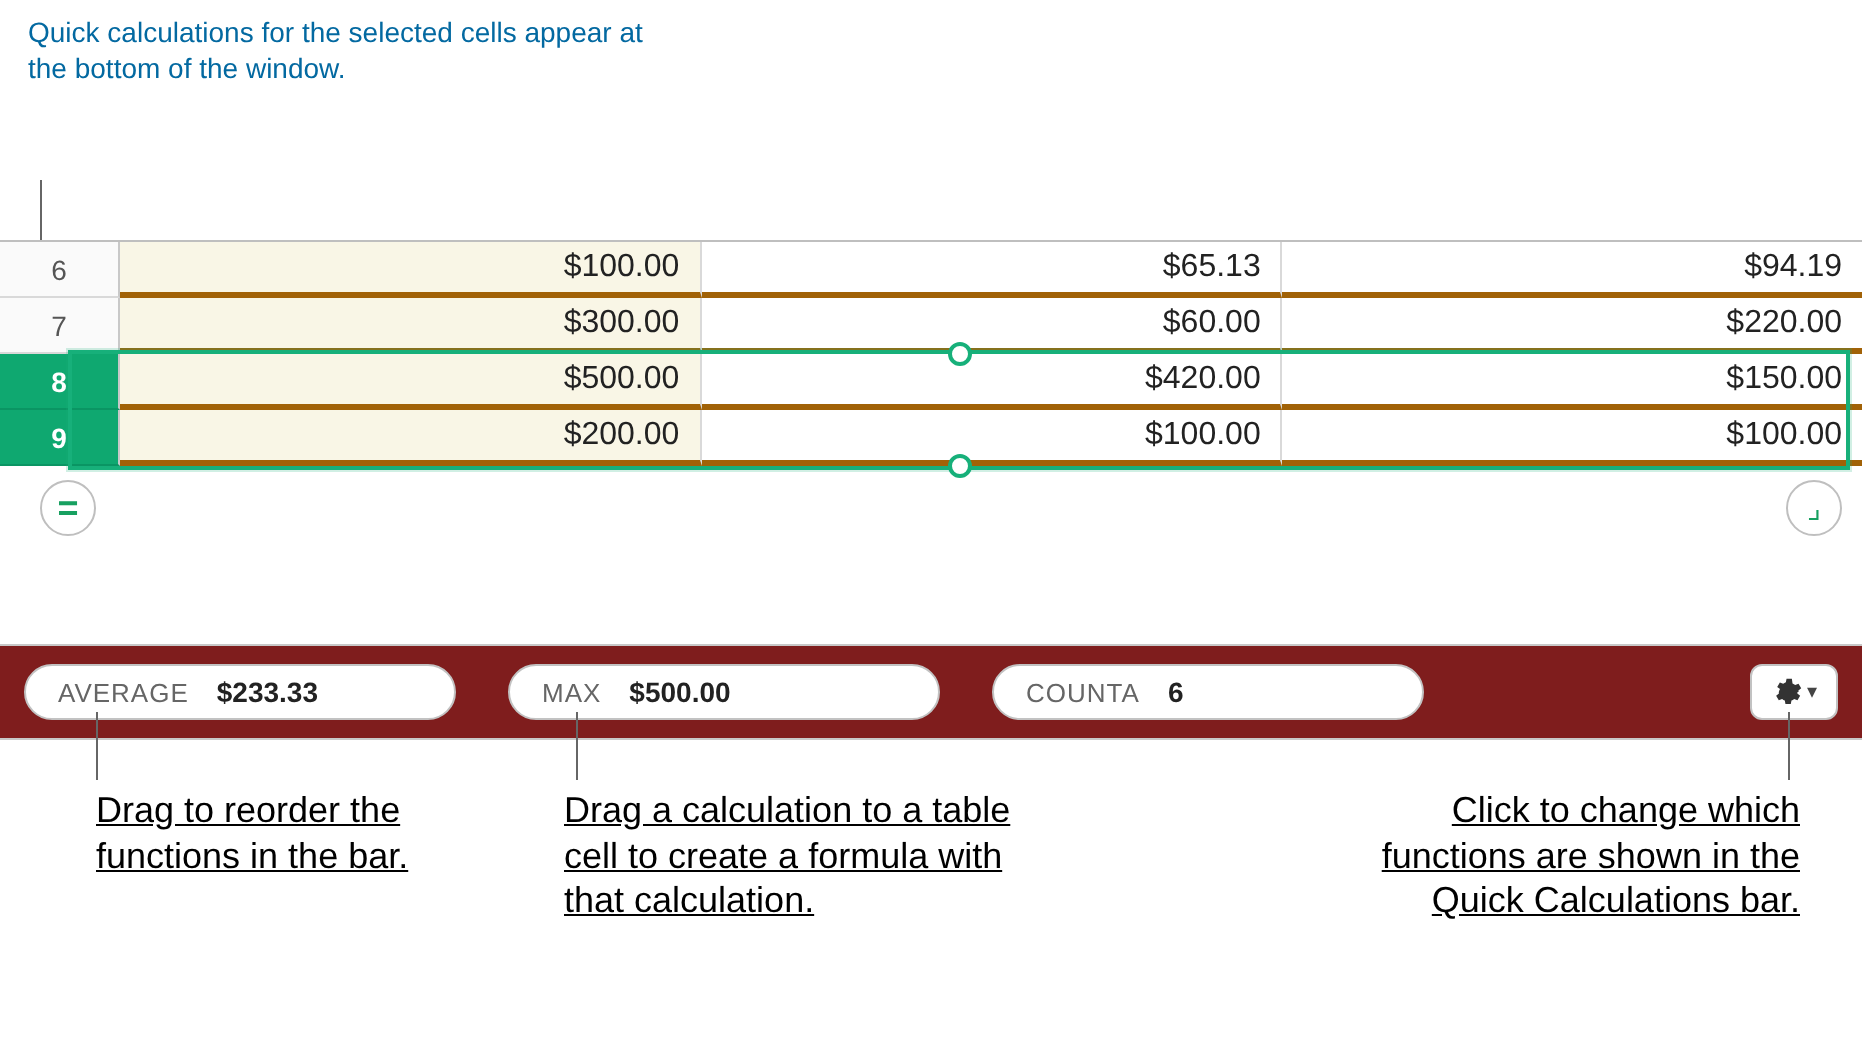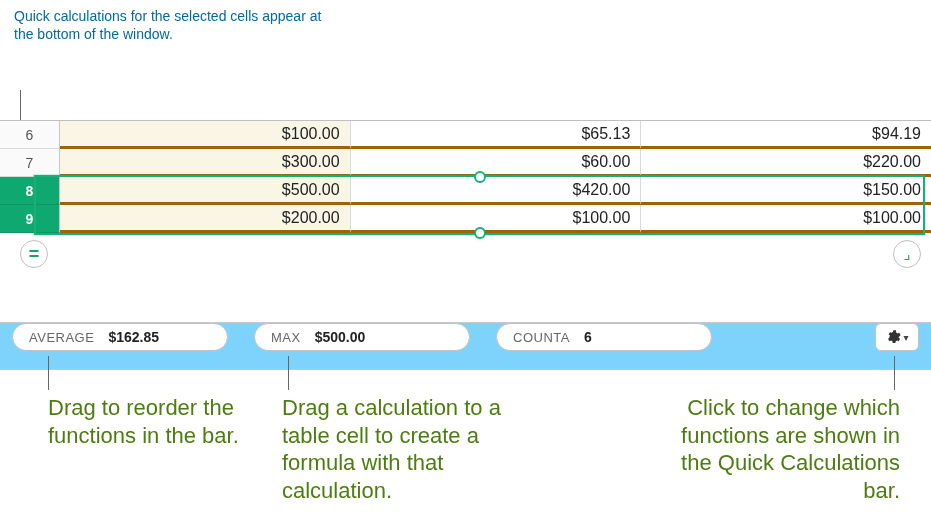--- a/index.html
+++ b/index.html
@@ -116,25 +116,25 @@
   .corner-right { right: 10px; }
   .eq { color: #17a060; font-weight: 700; font-size: 18px; }
   .tblicon { color: #17a060; }
 
   
   .calc-bar {
     position: absolute;
     left: 0;
     width: 931px;
     height: 48px;
-    background: #7dd3fc;
+    background: #7f1d1d;
     border-top: 1px solid #c8c8c8;
     border-bottom: 1px solid #c8c8c8;
     display: flex;
-    align-items: flex-start;
+    align-items: center;
     padding: 0 12px;
     gap: 26px;
   }
   .pill {
     background: #fff;
     border: 1px solid #c2c2c2;
     border-radius: 16px;
     height: 28px;
     min-width: 216px;
     display: flex;
@@ -166,23 +166,24 @@
     justify-content: center;
     gap: 2px;
     cursor: pointer;
   }
   .gear-btn svg { display: block; }
   .chev { font-size: 10px; color: #444; }
 
   
   .callout-b {
     position: absolute;
-    font-size: 22px;
+    font-size: 18px;
     line-height: 1.25;
-    color: #4d7c0f;
+    color: #000000;
+    text-decoration: underline;
   }
   .lead-line {
     position: absolute;
     width: 1px;
     background: #666;
   }
 </style>
 </head>
 <body>
 
@@ -235,21 +236,21 @@
   </div>
   <div class="corner-btn corner-right" style="top:120px;">
     <span class="tblicon">⌟</span>
   </div>
 </div>
 
 <div class="calc-bar" id="calcbar" style="top:322px;">
 
   <div class="pill">
       <span class="fn">AVERAGE</span>
-      <span class="val">$162.85</span>
+      <span class="val">$233.33</span>
     </div>
     <div class="pill">
       <span class="fn">MAX</span>
       <span class="val">$500.00</span>
     </div>
     <div class="pill">
       <span class="fn">COUNTA</span>
       <span class="val">6</span>
     </div>
     <div class="spacer"></div>

